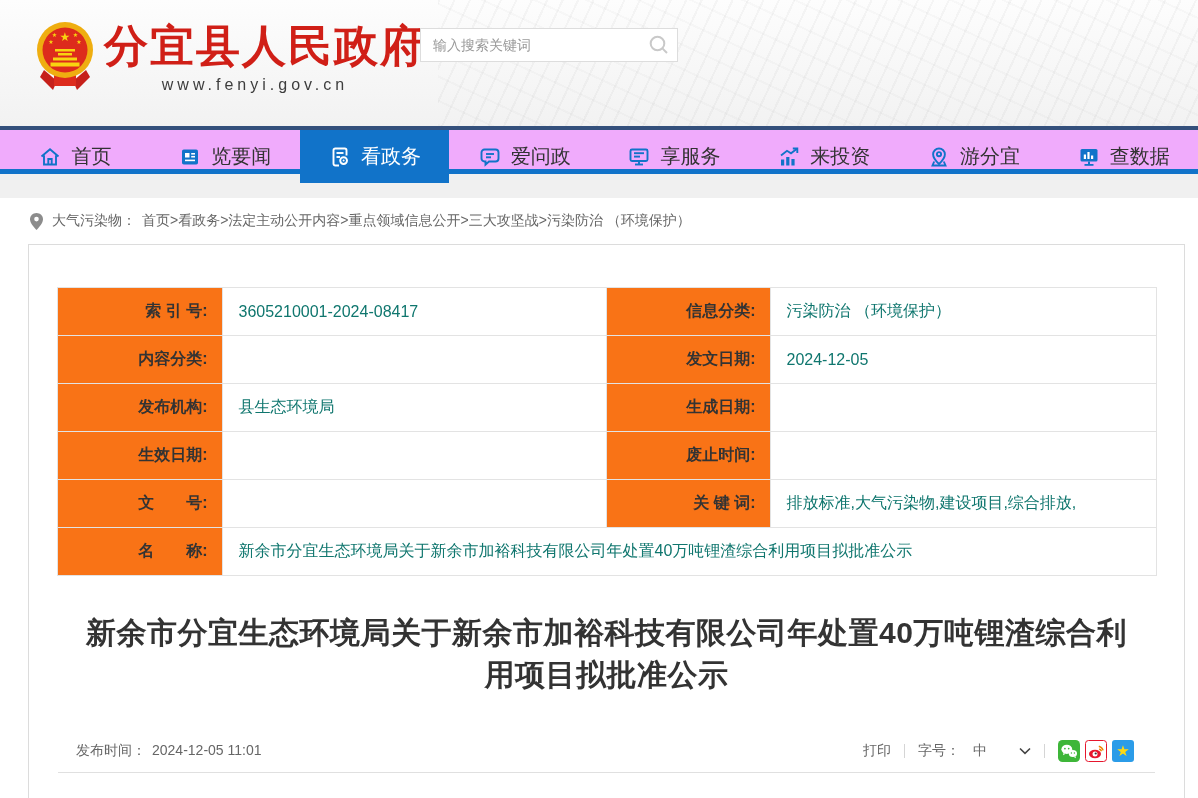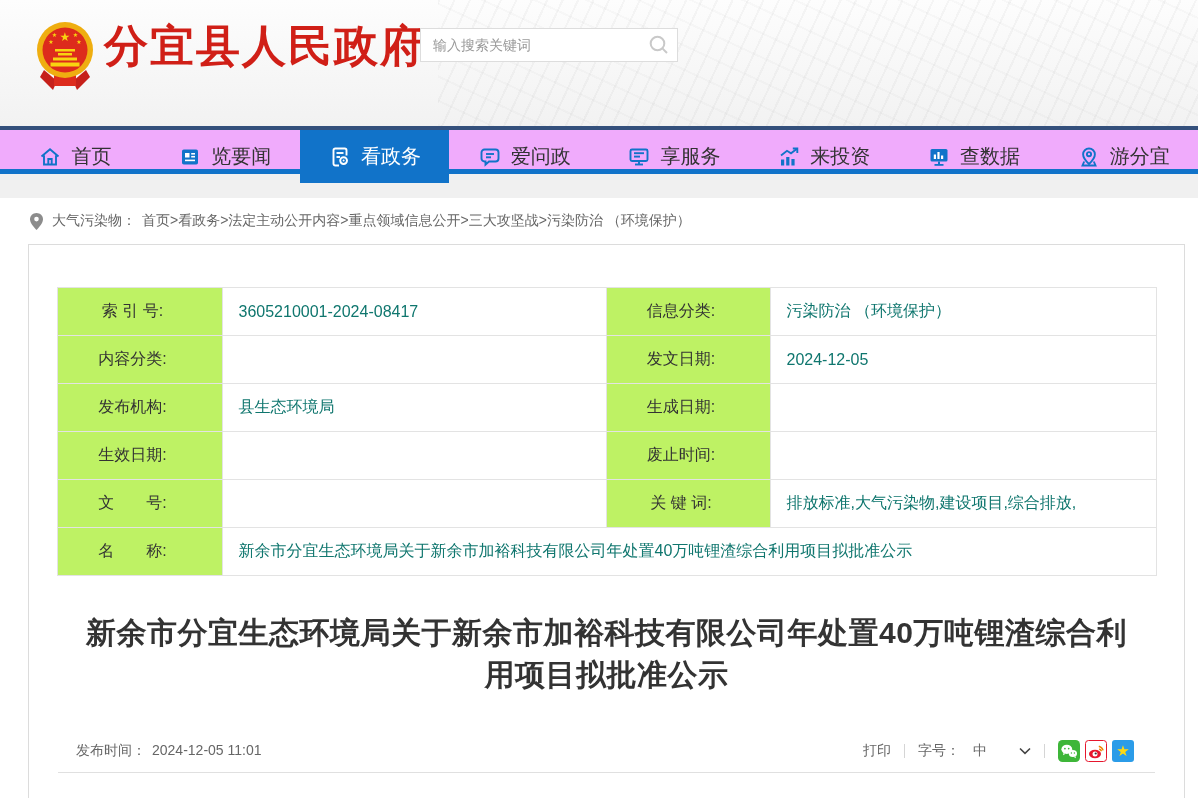--- a/index.html
+++ b/index.html
@@ -32,21 +32,21 @@
   
   .breadcrumb { height:46px; display:flex; align-items:center; padding-left:30px; font-size:14px; color:#666; background:#fff; }
   .breadcrumb .pin { margin-right:9px; display:flex; }
   .breadcrumb .trail { margin-left:6px; }
 
   
   .content-box { margin-left:28px; width:1157px; min-height:560px; border:1px solid #dcdcdc; border-bottom:0; background:#fff; }
 
   table.meta { width:1099px; margin:42px auto 0; border-collapse:collapse; table-layout:fixed; }
   table.meta th, table.meta td { border:1px solid #e3e3e3; height:48px; font-size:16px; }
-  table.meta th { background:#bef264; color:#333; font-weight:normal; text-align:center; padding-right:14px; white-space:pre; }
+  table.meta th { background:#f97316; color:#333; font-weight:bold; text-align:right; padding-right:14px; white-space:pre; }
   table.meta td { color:#0f766e; text-align:left; padding-left:16px; }
   col.c-l1 { width:165px; } col.c-v1 { width:384px; } col.c-l2 { width:164px; } col.c-v2 { width:386px; }
 
   .article-title { max-width:1070px; margin:36px auto 0; font-size:30px; line-height:42px; font-weight:bold; color:#333; text-align:center; letter-spacing:.5px; }
 
   .meta-bar { margin:44px 50px 0 47px; display:flex; align-items:center; justify-content:space-between; font-size:14px; color:#666; }
   .pub-time .lbl { margin-right:6px; }
   .tools { display:flex; align-items:center; gap:13px; }
   .tools a { color:#666; text-decoration:none; display:flex; align-items:center; cursor:pointer; }
   .vsep { width:1px; height:14px; background:#d5d5d5; }
@@ -77,20 +77,21 @@
           <text x="15" y="24" font-size="6" fill="#f8d410" text-anchor="middle">★</text>
           <text x="43" y="24" font-size="6" fill="#f8d410" text-anchor="middle">★</text>
           <rect x="19" y="29" width="20" height="2.5" fill="#f8d410"></rect>
           <rect x="22" y="33" width="14" height="2.5" fill="#f8d410"></rect>
           <rect x="17" y="37.5" width="24" height="3" fill="#f8d410"></rect>
           <rect x="14.5" y="42.5" width="29" height="4" fill="#f8d410"></rect>
         </svg>
       </span>
       <span class="site-text">
         <span class="site-name" style="display:block">分宜县人民政府</span>
+        <span class="site-url" style="display:block">www.fenyi.gov.cn</span>
       </span>
     </a>
     <div class="search-box">
       <input type="text" placeholder="输入搜索关键词" style="">
       <button class="search-btn">
         <span>
           <svg width="22" height="22" viewBox="0 0 22 22">
             <circle cx="9.5" cy="9.5" r="6.8" fill="none" stroke="#c9c9c9" stroke-width="2"></circle>
             <line x1="14.4" y1="14.4" x2="19" y2="19" stroke="#c9c9c9" stroke-width="2"></line>
           </svg>
@@ -163,40 +164,40 @@
           <rect x="9.2" y="12" width="3.2" height="8.5" fill="currentColor"></rect>
           <rect x="14.4" y="14" width="3.2" height="6.5" fill="currentColor"></rect>
           <polyline points="4,10.5 10,5.8 14,8.3 20,3.8" fill="none" stroke="currentColor" stroke-width="1.9"></polyline>
           <polyline points="15.8,3.5 20.3,3.5 20.3,8" fill="none" stroke="currentColor" stroke-width="1.9"></polyline>
         </svg>
       </span>
       <span>来投资</span>
     </a>
     <a class="nav-item">
       <span class="ni">
+        <svg width="24" height="24" viewBox="0 0 24 24" fill="none" stroke="currentColor" stroke-width="1.9">
+          <path d="M12 3.5 c-3.3 0 -5.9 2.6 -5.9 5.8 0 4.3 5.9 9.7 5.9 9.7 s5.9 -5.4 5.9 -9.7 c0 -3.2 -2.6 -5.8 -5.9 -5.8 z"></path>
+          <circle cx="12" cy="9.2" r="2.1"></circle>
+          <path d="M7.2 16.5 5.5 20.5 h13 l-1.7 -4"></path>
+        </svg>
+      </span>
+      <span>游分宜</span>
+    </a>
+    <a class="nav-item">
+      <span class="ni">
         <svg width="24" height="24" viewBox="0 0 24 24">
           <rect x="3.5" y="4" width="17" height="12.5" rx="1.5" fill="currentColor"></rect>
           <rect x="6.8" y="9.5" width="2.2" height="4.5" fill="#fff"></rect>
           <rect x="10.4" y="7" width="2.2" height="7" fill="#fff"></rect>
           <rect x="14" y="10.5" width="2.2" height="3.5" fill="#fff"></rect>
           <rect x="11" y="16.5" width="2" height="2.5" fill="currentColor"></rect>
           <rect x="7.5" y="19" width="9" height="1.8" fill="currentColor"></rect>
         </svg>
       </span>
       <span>查数据</span>
-    </a>
-    <a class="nav-item">
-      <span class="ni">
-        <svg width="24" height="24" viewBox="0 0 24 24" fill="none" stroke="currentColor" stroke-width="1.9">
-          <path d="M12 3.5 c-3.3 0 -5.9 2.6 -5.9 5.8 0 4.3 5.9 9.7 5.9 9.7 s5.9 -5.4 5.9 -9.7 c0 -3.2 -2.6 -5.8 -5.9 -5.8 z"></path>
-          <circle cx="12" cy="9.2" r="2.1"></circle>
-          <path d="M7.2 16.5 5.5 20.5 h13 l-1.7 -4"></path>
-        </svg>
-      </span>
-      <span>游分宜</span>
     </a>
   </div>
 
   <div class="gray-band"></div>
 
   <div class="breadcrumb">
     <span class="pin">
       <svg width="13" height="17" viewBox="0 0 13 17">
         <path d="M6.5 0 C2.9 0 0 2.8 0 6.3 0 11 6.5 17 6.5 17 S13 11 13 6.3 C13 2.8 10.1 0 6.5 0 Z" fill="#8c8c8c"></path>
         <circle cx="6.5" cy="6.1" r="2.3" fill="#fff"></circle>

